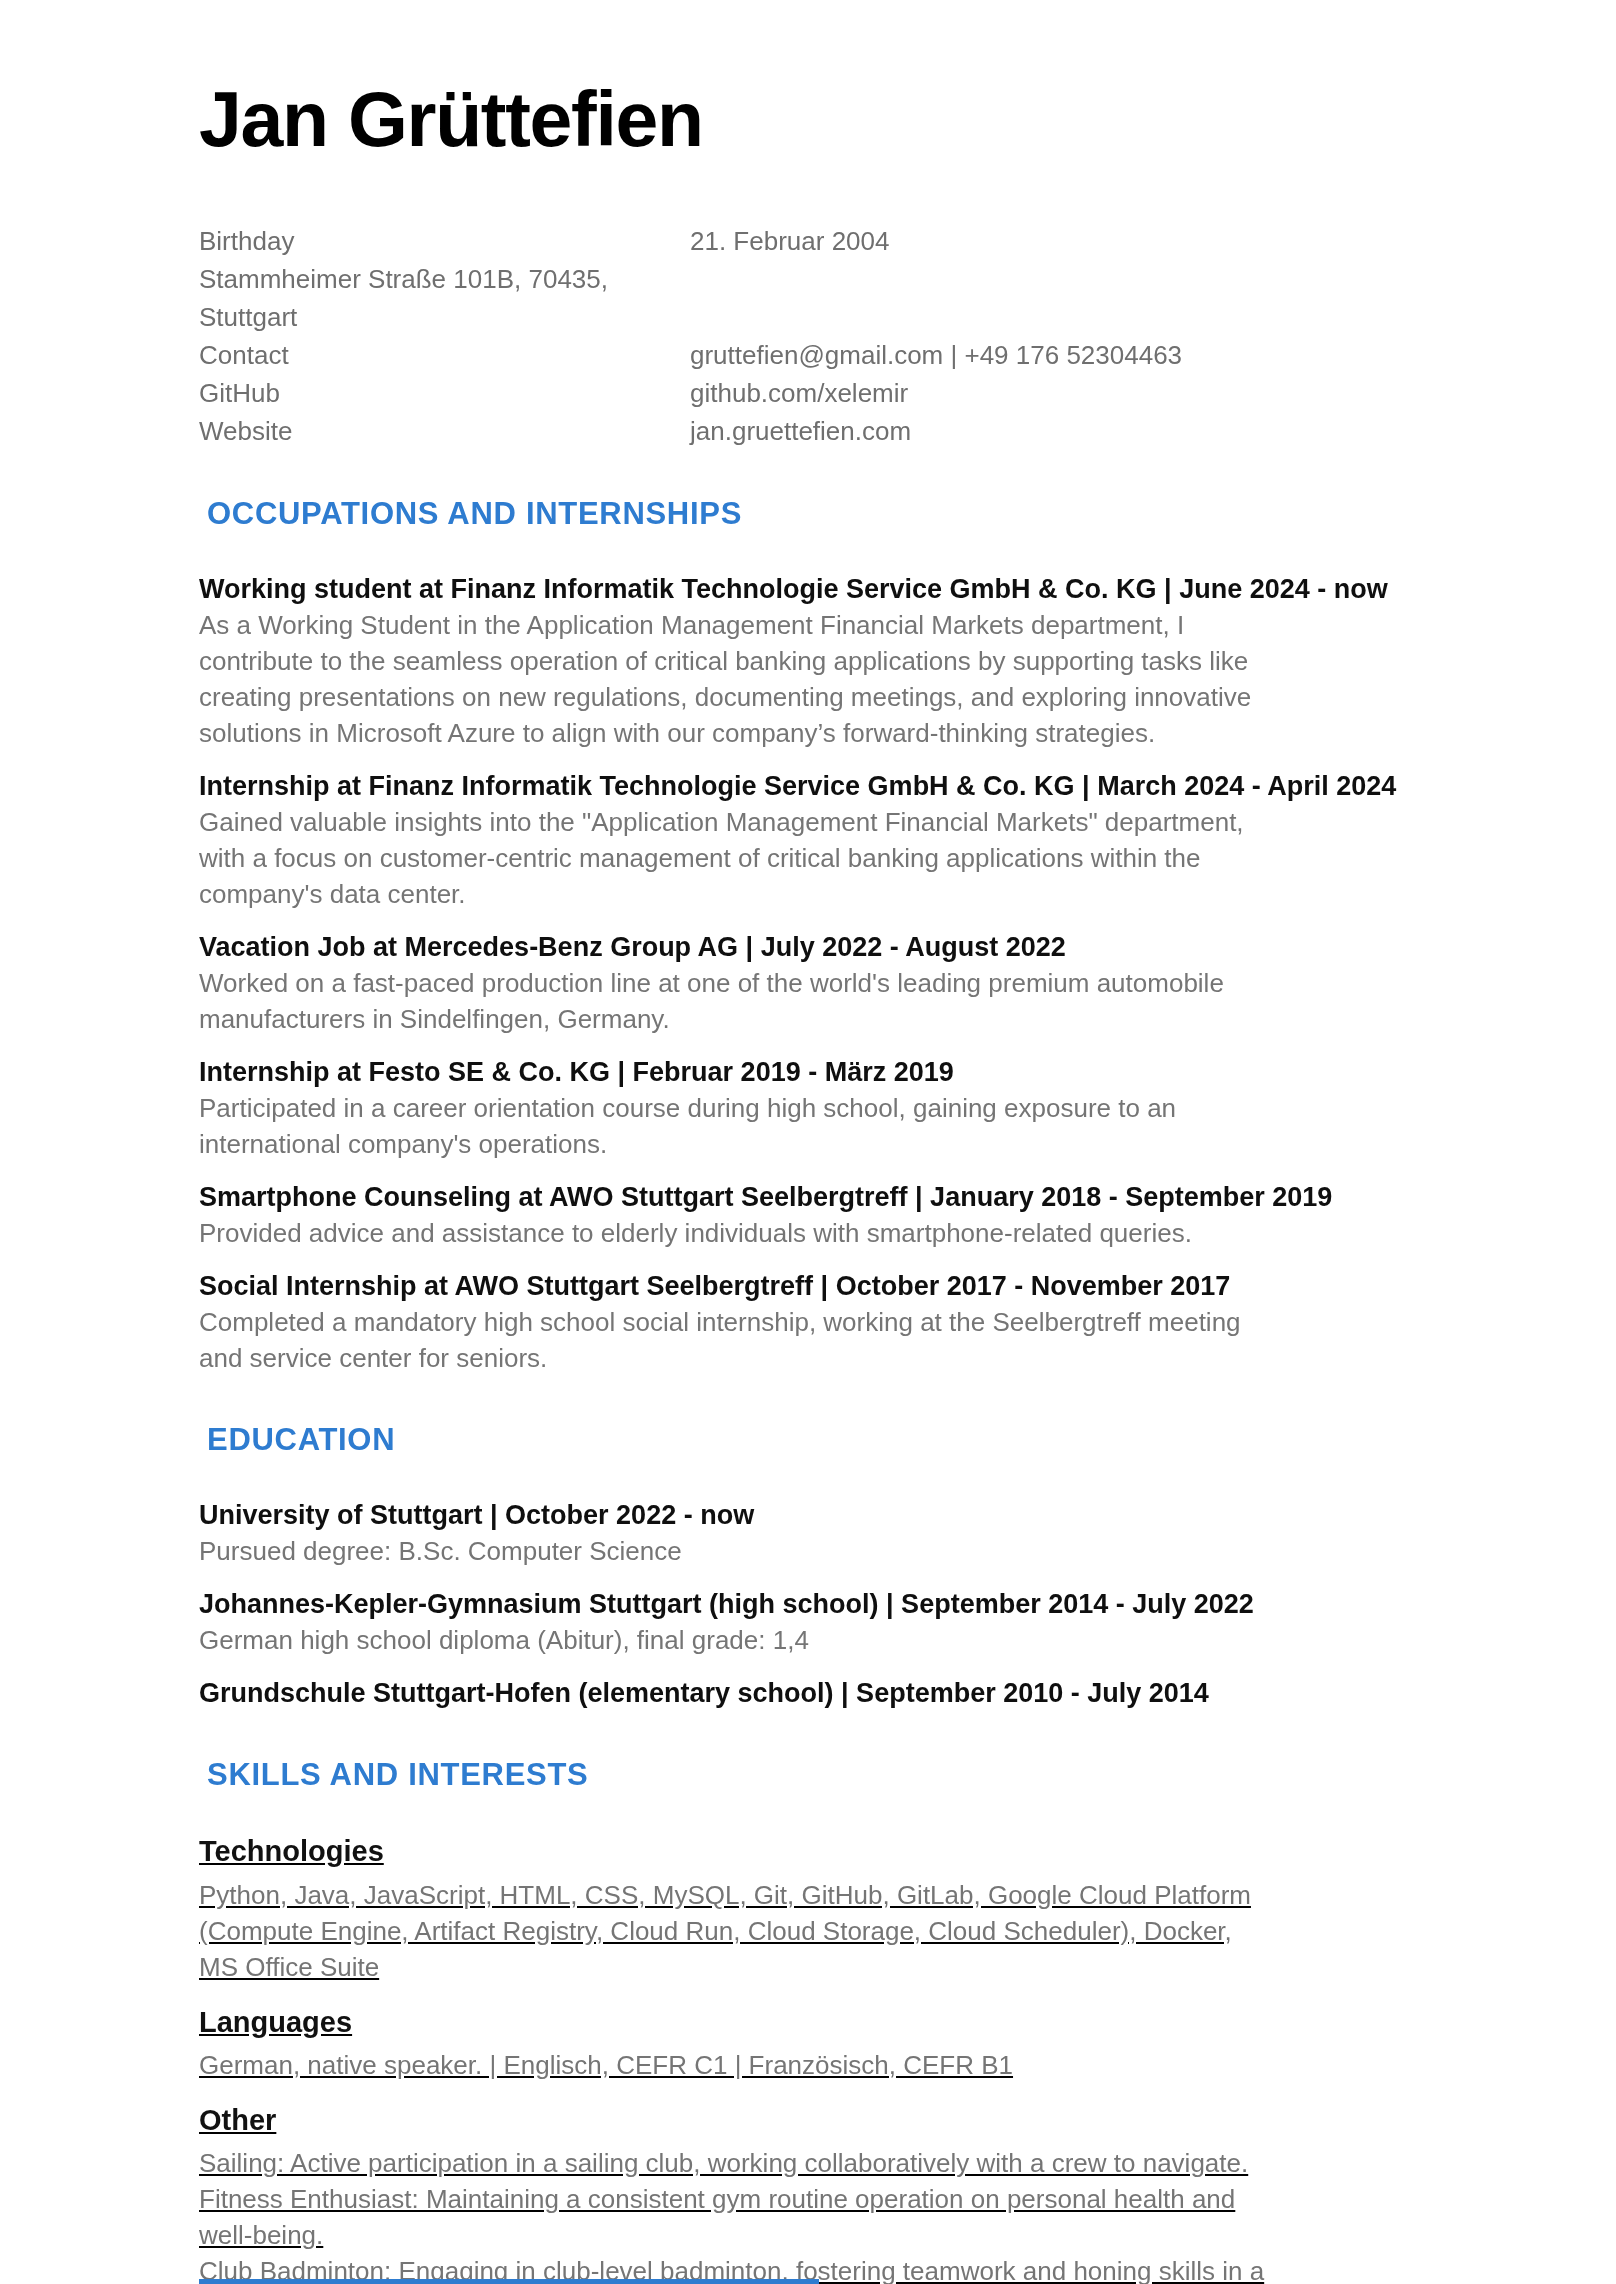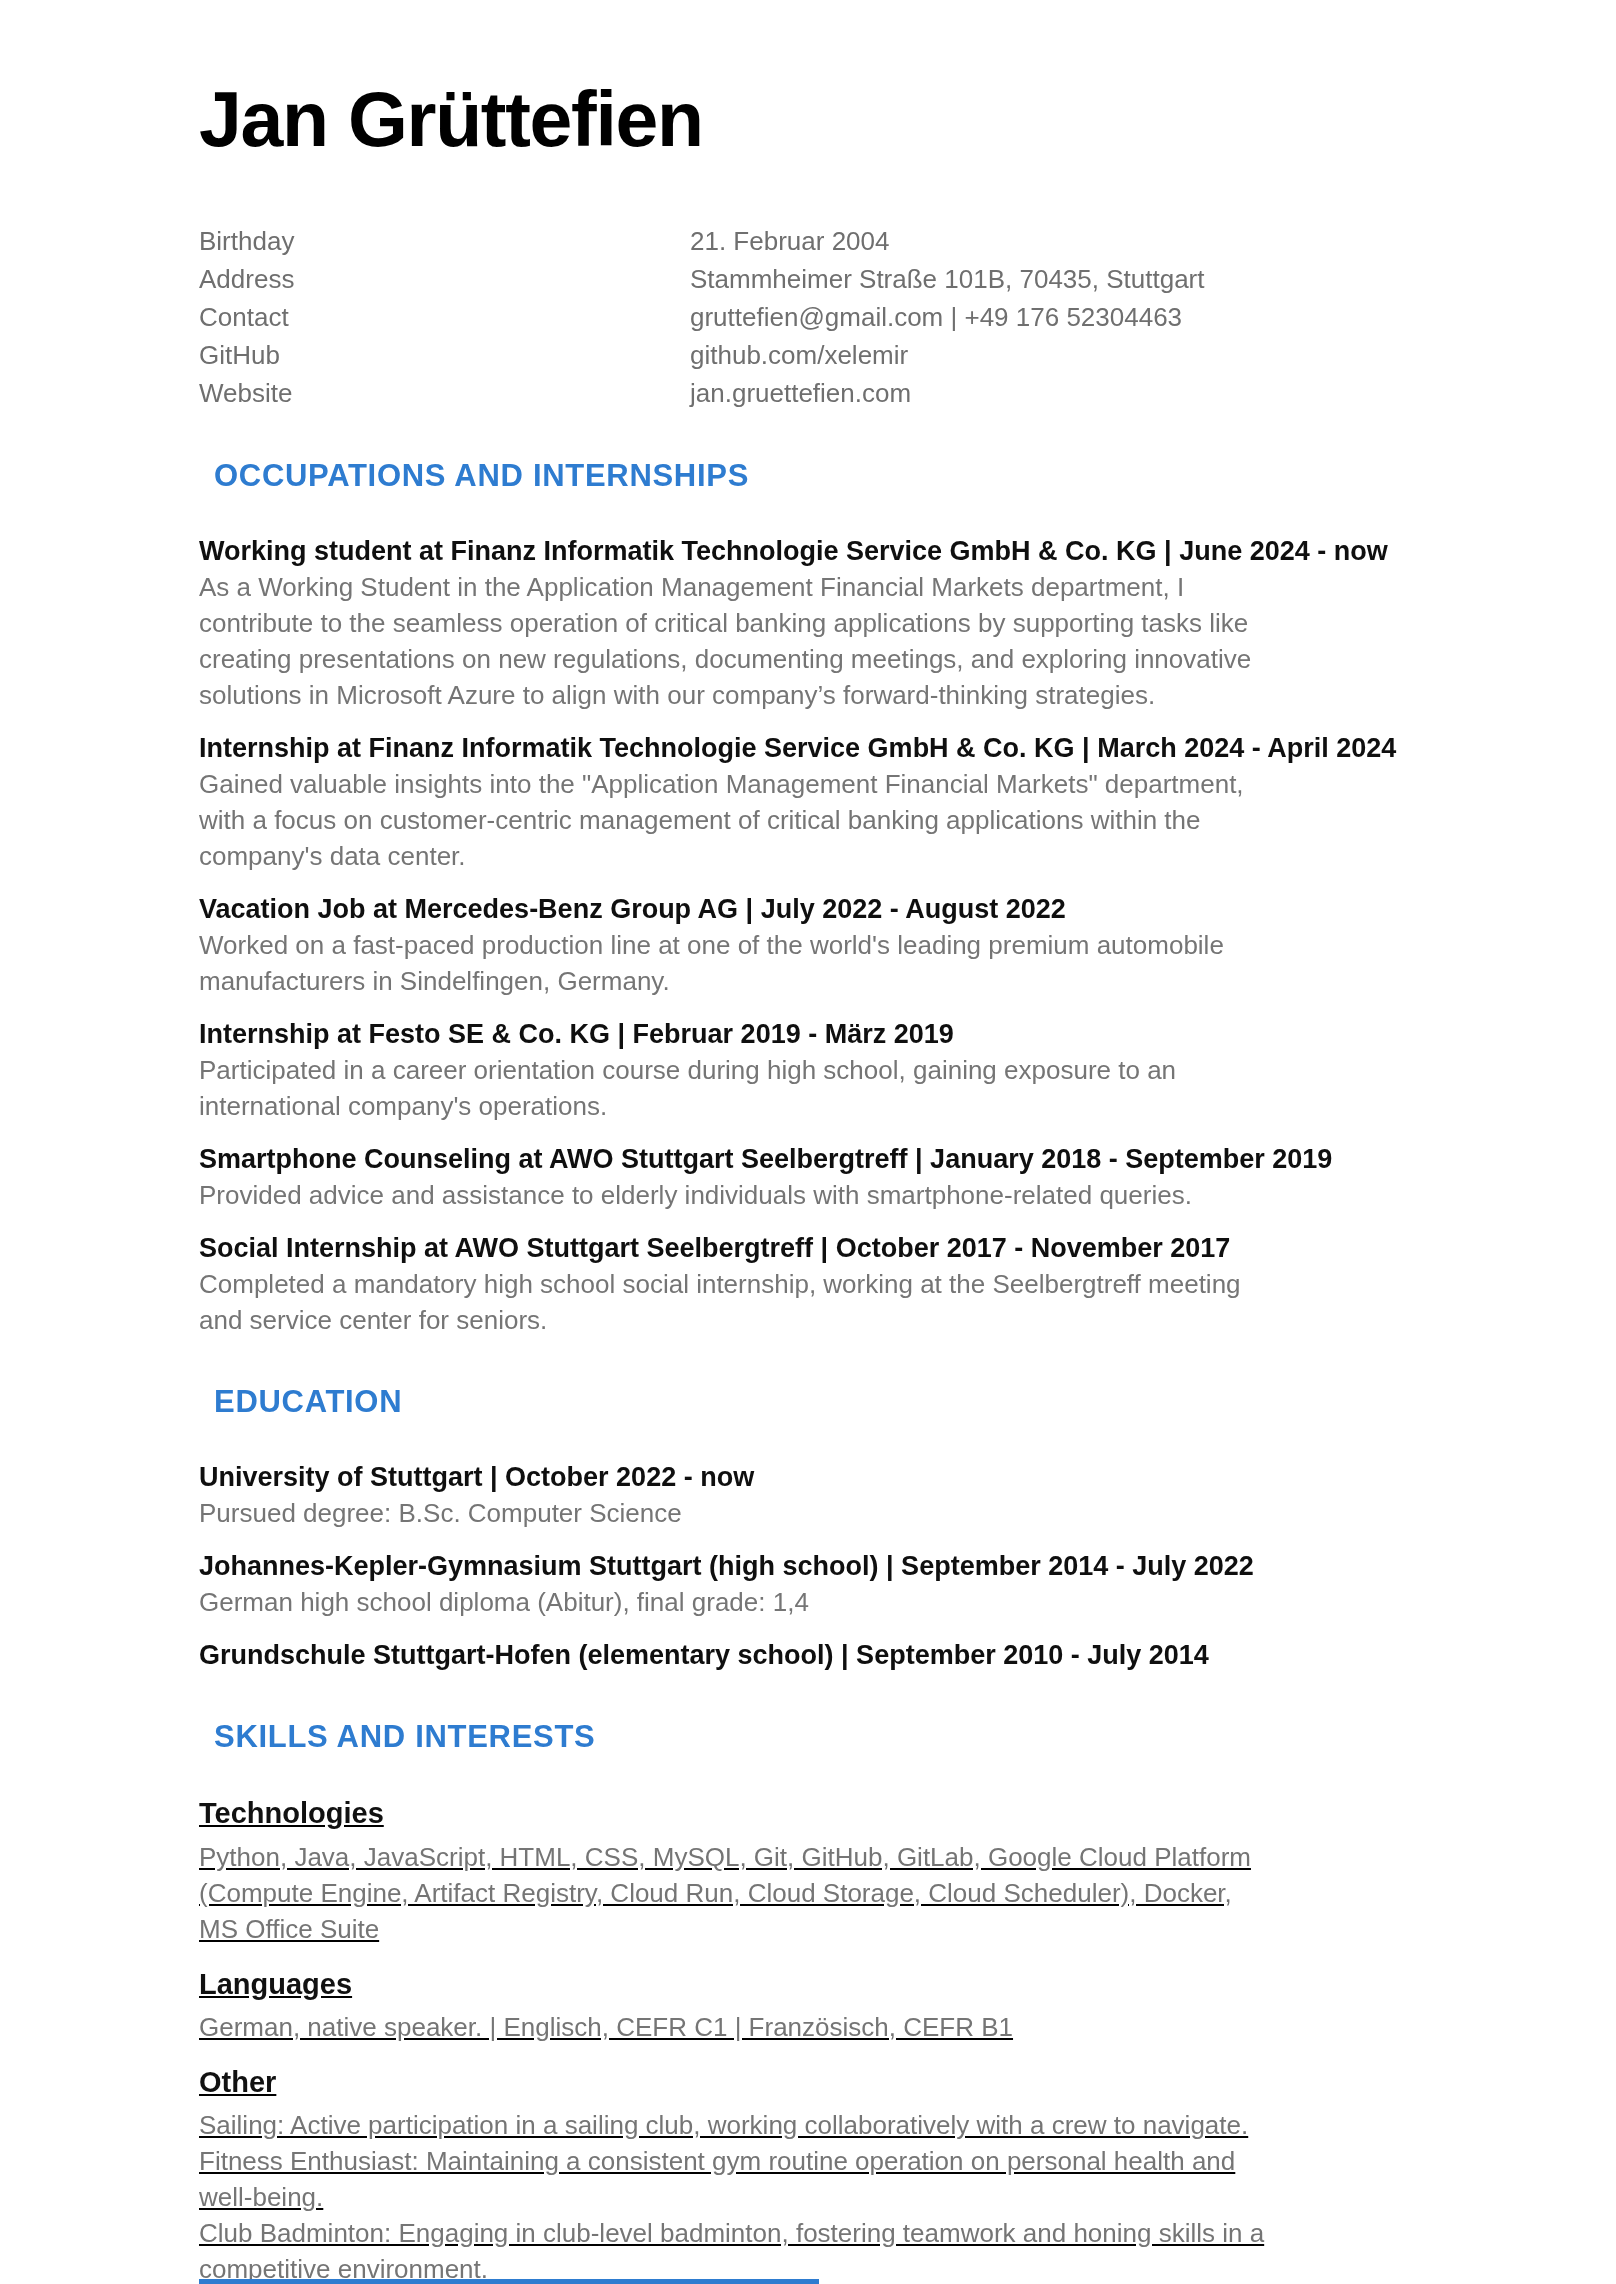--- a/index.html
+++ b/index.html
@@ -36,21 +36,21 @@
       color: #6f6f6f;
     }
     .contact-label { font-weight: 400; }
     .contact-value { font-weight: 400; }
     .section-heading {
       font-size: 31px;
       font-weight: 600;
       letter-spacing: 0.7px;
       color: #2e7cd0;
       line-height: 36px;
-      margin: 46px 0 39px 15px;
+      margin: 46px 0 39px 8px;
     }
     .entry { margin: 0 0 17px 0; }
     .entry-title {
       font-size: 27px;
       font-weight: 700;
       color: #0f0f0f;
       line-height: 36px;
       white-space: nowrap;
     }
     .entry-desc {
@@ -90,21 +90,20 @@
 <div class="page">
 
   <h1 class="name">Jan Grüttefien</h1>
 
   <div class="contact-table">
     <div class="contact-row">
       <div class="contact-label">Birthday</div>
       <div class="contact-value">21. Februar 2004</div>
     </div>
     <div class="contact-row">
-      <div class="contact-label">Address</div>
       <div class="contact-value">Stammheimer Straße 101B, 70435, Stuttgart</div>
     </div>
     <div class="contact-row">
       <div class="contact-label">Contact</div>
       <div class="contact-value">gruttefien@gmail.com | +49 176 52304463</div>
     </div>
     <div class="contact-row">
       <div class="contact-label">GitHub</div>
       <div class="contact-value">github.com/xelemir</div>
     </div>

